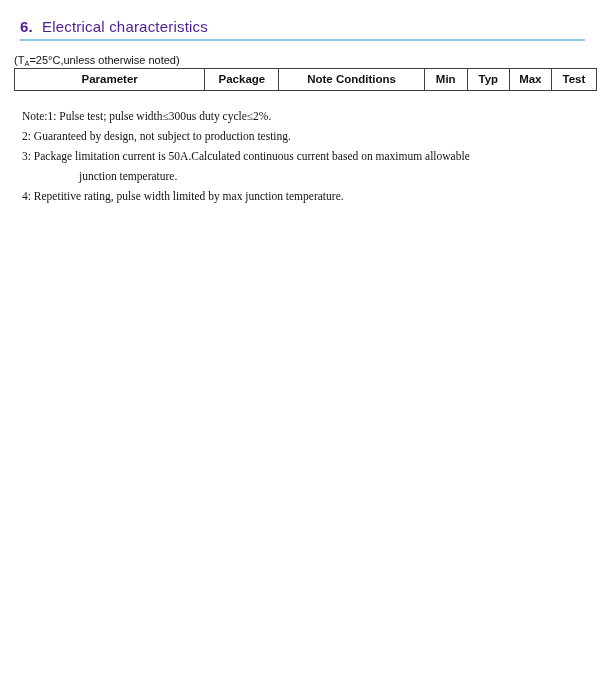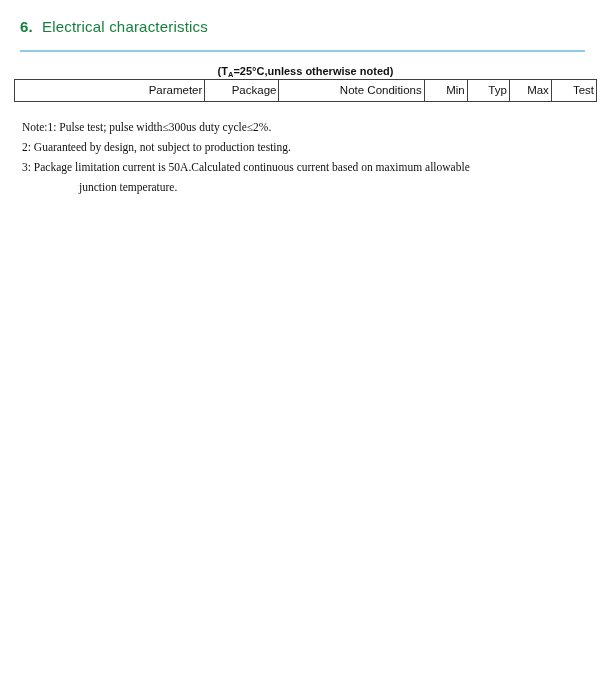--- a/index.html
+++ b/index.html
@@ -5,39 +5,39 @@
   html, body { margin: 0; padding: 0; }
   body {
     width: 610px; height: 674px; background: #ffffff;
     font-family: "Liberation Sans", sans-serif; color: #1a1a1a;
     overflow: hidden;
   }
   .page { position: relative; width: 610px; height: 674px; }
 
   .section-title {
     margin: 18px 0 0 20px; width: 565px;
-    border-bottom: 2px solid #8fcbe9; padding-bottom: 15px;
-    font-size: 15px; color: #15803d; letter-spacing: 0.2px;
+    border-bottom: 2px solid #8fcbe9; padding-bottom: 4px;
+    font-size: 15px; color: #4c1d95; letter-spacing: 0.2px;
   }
   .sec-num { font-weight: bold; }
   .sec-text { margin-left: 9px; }
 
   .cond-note {
     width: 583px; margin: 13px 0 2px 14px;
-    text-align: center; font-size: 11px; color: #111; font-weight: bold;
+    text-align: left; font-size: 11px; color: #111;
   }
 
   table.spec-table {
     border-collapse: collapse; table-layout: fixed;
     width: 583px; margin-left: 14px;
     font-size: 11px; color: #111;
   }
   .spec-table th, .spec-table td {
     border: 1px solid #3f3f3f; padding: 1px 2px;
-    height: 19px; text-align: right; font-weight: normal;
+    height: 19px; text-align: center; font-weight: bold;
     line-height: 1.25; white-space: pre-line; overflow: hidden;
   }
   .spec-table thead th { font-size: 11.5px; height: 19px; }
   sub { font-size: 7.5px; vertical-align: -2px; line-height: 0; }
 
   .notes { margin: 15px 0 0 22px; font-size: 11.5px; line-height: 20px; color: #111; font-family: Liberation Serif, serif; }
   .note-line.ind-1 { }
   .note-line.ind-2 { margin-left: 57px; }
 </style>
 </head>
@@ -95,15 +95,16 @@
         <tr></tr>
         <tr></tr>
       </tbody>
   </table>
 
   <div class="notes" id="notes">
       <div class="note-line ind-0">Note:1: Pulse test; pulse width≤300us duty cycle≤2%.</div>
       <div class="note-line ind-1">2: Guaranteed by design, not subject to production testing.</div>
       <div class="note-line ind-1">3: Package limitation current is 50A.Calculated continuous current based on maximum allowable</div>
       <div class="note-line ind-2">junction temperature.</div>
+      <div class="note-line ind-1">4: Repetitive rating, pulse width limited by max junction temperature.</div>
     </div>
 
 </div>
 
 </body></html>

